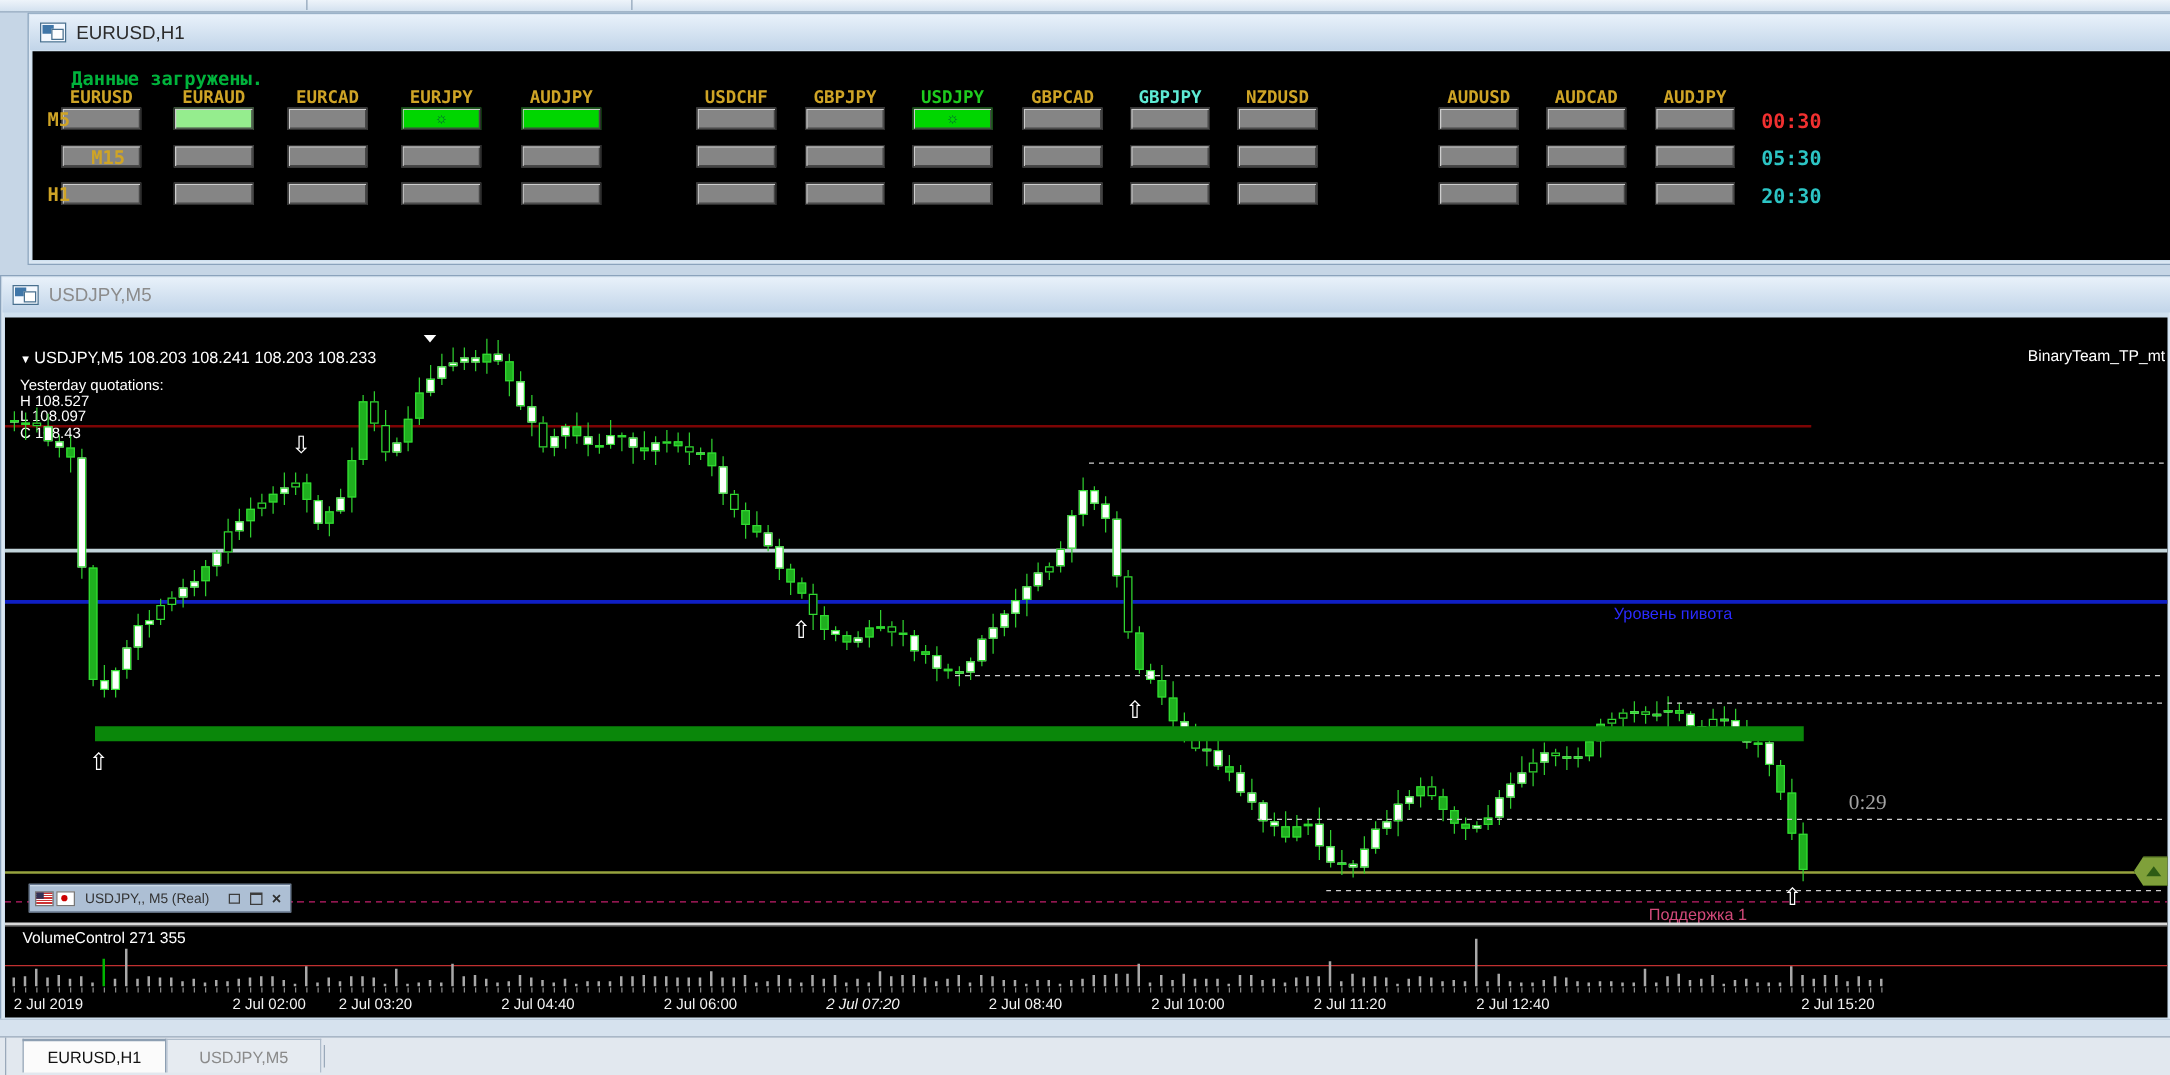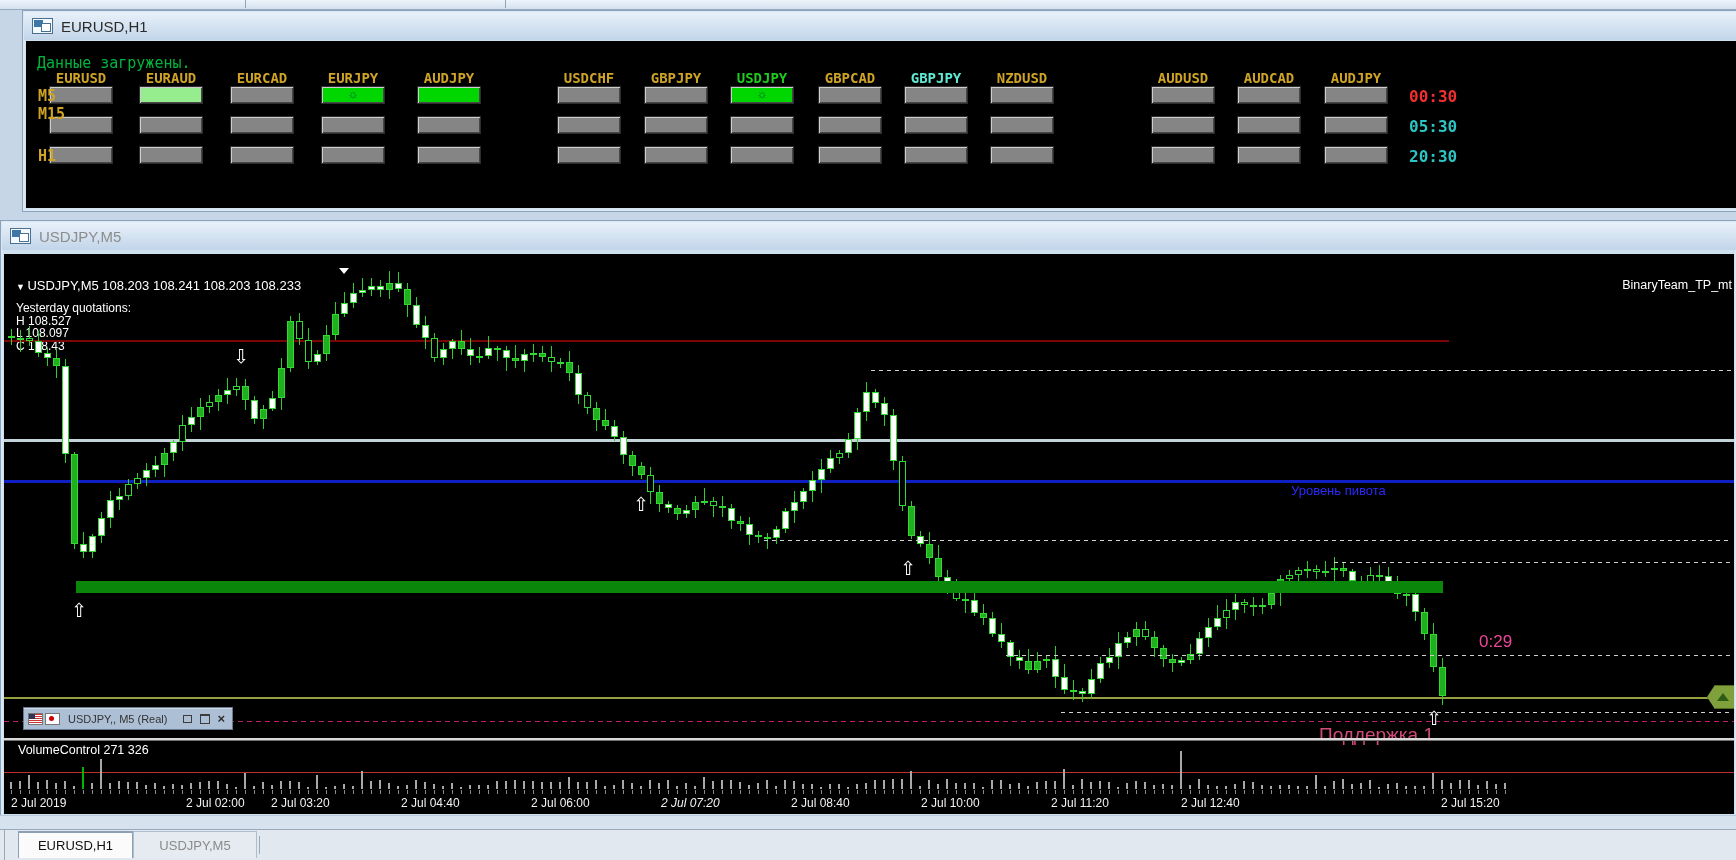--- a/index.html
+++ b/index.html
@@ -75,21 +75,21 @@
     <div class="tick-v abs" style="left:245px;"></div>
     <div class="tick-v abs" style="left:505px;"></div>
   </div>
 
   <div class="win abs" style="left:22px;top:10px;width:1720px;height:200px;">
     <div class="titlebar">
       <span class="wicon"></span>
       <span class="wtitle">EURUSD,H1</span>
     </div>
     <div id="pane1" class="client" style="left:3px;top:30px;width:1714px;height:167px;">
-      <div class="abs mono" style="left:11px;top:13px;font-size:15px;color:#00b43c;">Данные загружены.</div>
+      <div class="abs mono" style="left:31px;top:13px;font-size:15px;color:#00b43c;font-weight:bold;">Данные загружены.</div>
 
     <div class="hdr mono" style="left: 17px; top: 29px; color: rgb(207, 164, 38); position: absolute;">EURUSD</div>
         <div class="btn3d" style="left: 23px; top: 45px; position: absolute;"></div>
         <div class="btn3d" style="left: 23px; top: 75px; position: absolute;"></div>
         <div class="btn3d" style="left: 23px; top: 105px; position: absolute;"></div>
         <div class="hdr mono" style="left: 107px; top: 29px; color: rgb(207, 164, 38); position: absolute;">EURAUD</div>
         <div class="btn3d palegreen" style="left: 113px; top: 45px; position: absolute;"></div>
         <div class="btn3d" style="left: 113px; top: 75px; position: absolute;"></div>
         <div class="btn3d" style="left: 113px; top: 105px; position: absolute;"></div>
         <div class="hdr mono" style="left: 198px; top: 29px; color: rgb(207, 164, 38); position: absolute;">EURCAD</div>
@@ -134,21 +134,21 @@
         <div class="btn3d" style="left: 1125px; top: 105px; position: absolute;"></div>
         <div class="hdr mono" style="left: 1205px; top: 29px; color: rgb(207, 164, 38); position: absolute;">AUDCAD</div>
         <div class="btn3d" style="left: 1211px; top: 45px; position: absolute;"></div>
         <div class="btn3d" style="left: 1211px; top: 75px; position: absolute;"></div>
         <div class="btn3d" style="left: 1211px; top: 105px; position: absolute;"></div>
         <div class="hdr mono" style="left: 1292px; top: 29px; color: rgb(207, 164, 38); position: absolute;">AUDJPY</div>
         <div class="btn3d" style="left: 1298px; top: 45px; position: absolute;"></div>
         <div class="btn3d" style="left: 1298px; top: 75px; position: absolute;"></div>
         <div class="btn3d" style="left: 1298px; top: 105px; position: absolute;"></div>
         <div class="rowlab mono" style="top: 46px; position: absolute;">M5</div>
-        <div class="rowlab mono" style="top: 64px; position: absolute;">M15</div>
+        <div class="rowlab mono" style="top: 76px; position: absolute; margin-left: 35px;">M15</div>
         <div class="rowlab mono" style="top: 106px; position: absolute;">H1</div>
         <div class="timer mono" style="top: 46px; color: rgb(242, 48, 48); position: absolute;">00:30</div>
         <div class="timer mono" style="top: 76px; color: rgb(44, 196, 196); position: absolute;">05:30</div>
         <div class="timer mono" style="top: 106px; color: rgb(44, 196, 196); position: absolute;">20:30</div>
       </div>
   </div>
 
   <div class="win abs" style="left:0px;top:220px;width:1736px;height:596px;">
     <div class="titlebar">
       <span class="wicon"></span>
@@ -503,37 +503,37 @@
           <div style="left: 72px; top: 327px; width: 1367px; height: 12px; background: rgb(10, 135, 10); position: absolute;"></div>
           <div class="arrow" style="left: 75px; top: 345px; position: absolute;">⇧</div>
           <div class="arrow" style="left: 637px; top: 239px; position: absolute;">⇧</div>
           <div class="arrow" style="left: 904px; top: 303px; position: absolute;">⇧</div>
           <div class="arrow" style="left: 1430px; top: 453px; position: absolute;">⇧</div>
           <div class="arrow" style="left: 237px; top: 91px; position: absolute;">⇩</div>
           <div style="left: 335px; top: 14px; width: 0px; height: 0px; border-left: 5px solid transparent; border-right: 5px solid transparent; border-top: 6px solid rgb(255, 255, 255); position: absolute;"></div>
         </div>
 
       <div class="abs ctext" style="left:1287px;top:229px;color:#2a2aff;font-size:13px;">Уровень пивота</div>
-      <div class="abs ctext" style="left:1315px;top:470px;color:#d24a7a;font-size:19px;">Поддержка 1</div>
-      <div class="abs ctext" style="left:1475px;top:378px;color:#ec4899;font-size:17px;">0:29</div>
+      <div class="abs ctext" style="left:1315px;top:470px;color:#d24a7a;font-size:13px;">Поддержка 1</div>
+      <div class="abs ctext" style="left:1475px;top:378px;color:#a3a3a3;font-size:17px;font-family:Liberation Serif, serif;">0:29</div>
       <div class="abs" id="pricetag" style="left:1703px;top:431px;">
           <span class="tri"></span>
         </div>
 
       <div id="miniwin" class="abs" style="left:19px;top:453px;width:210px;height:23px;">
         <span class="flag flag-us"></span>
         <span class="flag flag-jp"></span>
         <span class="mtitle">USDJPY,, M5 (Real)</span>
         <span class="ic-restore"></span>
         <span class="ic-max"></span>
         <span class="ic-close">×</span>
       </div>
 
       <div class="abs" style="left:0;top:484px;width:1730px;height:2px;background:#d8d8d8;border-bottom:1px solid #6f6f6f;"></div>
-      <div class="ctext" style="left:14px;top:489px;font-size:12.5px;">VolumeControl 271 326</div>
+      <div class="ctext" style="left:14px;top:489px;font-size:12.5px;">VolumeControl 271 355</div>
       <div id="volume-layer" class="abs" style="left:0;top:0;width:100%;height:100%;">
           <div style="left: 0px; top: 518px; width: 1730px; height: 1px; background: rgb(192, 48, 48); position: absolute;"></div>
           <div class="volbar" style="left: 6px; top: 528.46px; width: 2px; height: 6.54047px; background: rgb(168, 168, 168); position: absolute;"></div>
           <div class="volbar" style="left: 15px; top: 527.077px; width: 2px; height: 7.92298px; background: rgb(168, 168, 168); position: absolute;"></div>
           <div class="volbar" style="left: 24px; top: 521px; width: 2px; height: 14px; background: rgb(168, 168, 168); position: absolute;"></div>
           <div class="volbar" style="left: 33px; top: 527.555px; width: 2px; height: 7.44541px; background: rgb(168, 168, 168); position: absolute;"></div>
           <div class="volbar" style="left: 42px; top: 526.47px; width: 2px; height: 8.53039px; background: rgb(168, 168, 168); position: absolute;"></div>
           <div class="volbar" style="left: 51px; top: 529.403px; width: 2px; height: 5.59748px; background: rgb(168, 168, 168); position: absolute;"></div>
           <div class="volbar" style="left: 60px; top: 527.378px; width: 2px; height: 7.62154px; background: rgb(168, 168, 168); position: absolute;"></div>
           <div class="volbar" style="left: 69px; top: 532.263px; width: 2px; height: 2.73661px; background: rgb(168, 168, 168); position: absolute;"></div>

